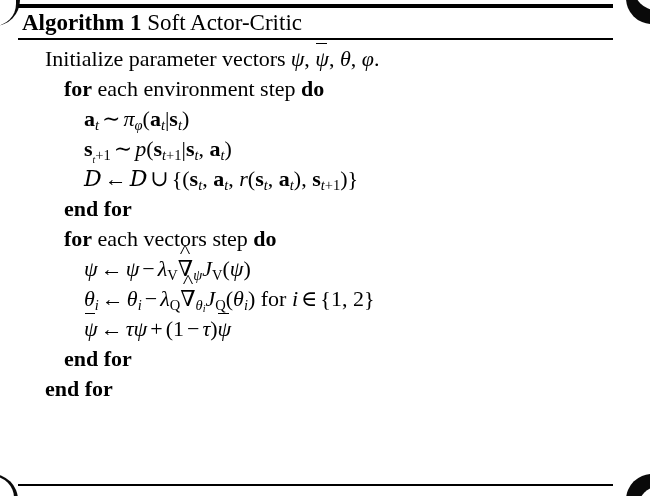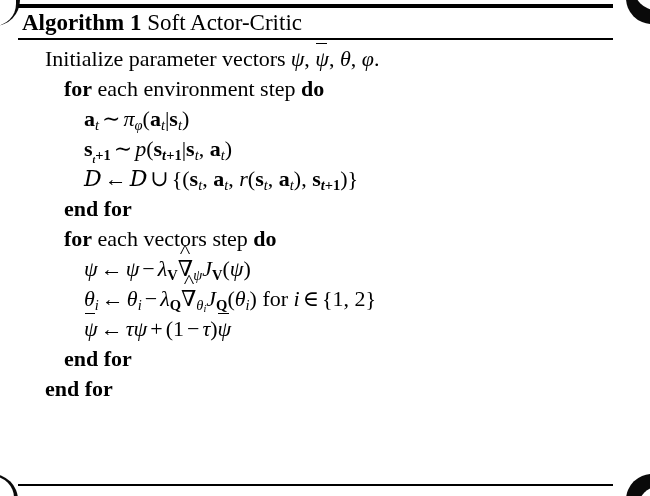--- a/index.html
+++ b/index.html
@@ -120,21 +120,21 @@
   .mo       { font-style: normal; padding: 0 3px; }     
   .mo-tight { font-style: normal; }
   .mn       { font-style: normal; }
 
   sub, .sub {
     font-size: 0.66em;
     vertical-align: -0.28em;
     font-style: italic;
     padding: 0;
   }
-  .sub-up { font-style: normal; font-weight: bold; }
+  .sub-up { font-style: normal; }
 
   
   .bar {
     position: relative;
     display: inline-block;
     font-style: italic;
   }
   .bar::after {
     content: "";
     position: absolute;

